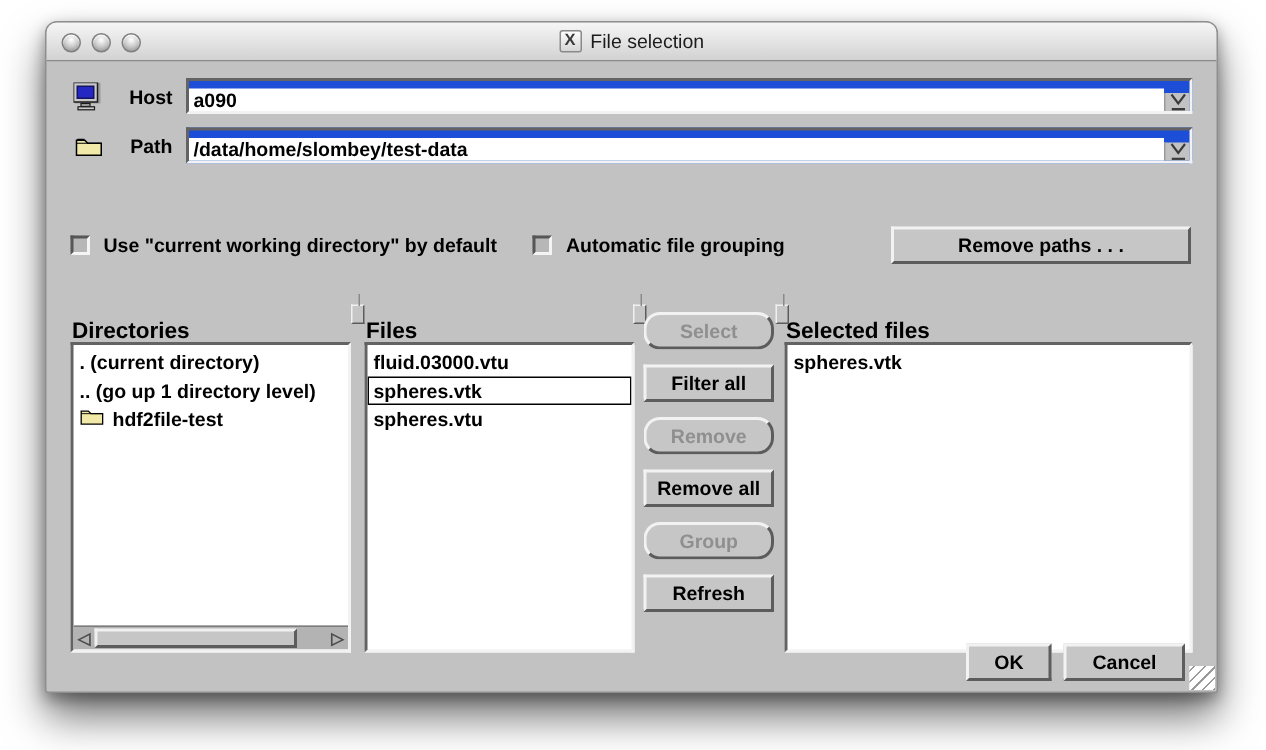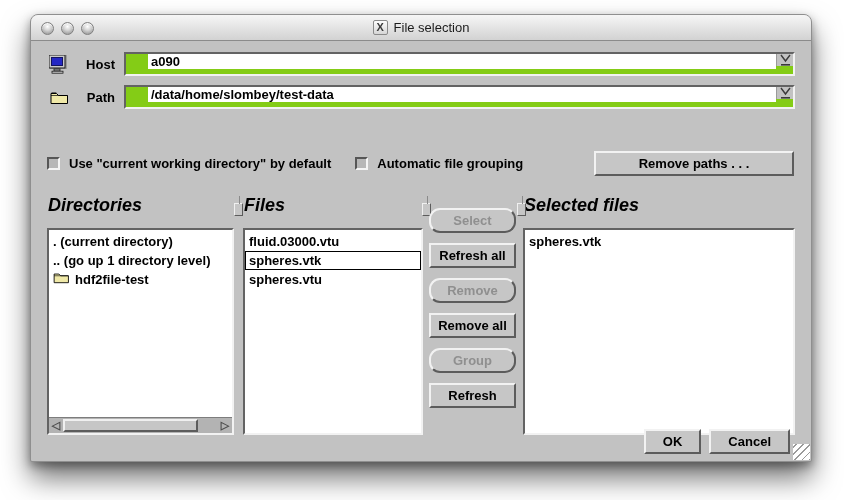--- a/index.html
+++ b/index.html
@@ -42,25 +42,24 @@
 
   .form-row { position:absolute; left:16px; right:16px; height:24px; display:flex; align-items:center; }
   .row-host   { top:11px; }
   .row-path   { top:44px; }
   .row-filter { top:77px; height:21px; }
 
   .field-icon { width:20px; height:20px; margin-left:2px; flex:0 0 20px; display:flex; align-items:center; justify-content:center; }
   .field-label { width:40px; text-align:right; margin:0 9px 0 6px; flex:0 0 40px; }
 
   .combo, .textfield {
-    flex:1; height:100%; display:flex; align-items:flex-start;
+    flex:1; height:100%; display:flex; align-items:flex-end;
     border-top:2px solid #636363; border-left:2px solid #636363;
     border-bottom:2px solid #f2f2f2; border-right:2px solid #f2f2f2;
-    background:#84cc16;
-    padding-left:22px;
+    background:#1d4ed8;
   }
   .combo input, .textfield input {
     flex:1; border:0; outline:none; background:#fff; padding:0 3px;
     font:bold 13px "Liberation Sans", sans-serif; color:#000;
   }
   .combo-arrow {
     flex:0 0 17px; background:#c2c2c2; border-left:1px solid #9a9a9a;
     display:flex; align-items:center; justify-content:center;
     flex-direction:column; gap:1px; cursor:pointer;
   }
@@ -79,21 +78,21 @@
     background:#c6c6c6; color:#000;
     border-top:2px solid #f2f2f2; border-left:2px solid #f2f2f2;
     border-bottom:2px solid #5c5c5c; border-right:2px solid #5c5c5c;
     font:bold 13px "Liberation Sans", sans-serif;
     cursor:pointer; text-align:center;
   }
   .remove-paths { margin-left:auto; width:200px; height:25px; margin-right:1px; }
 
   
   .panes { position:absolute; left:16px; right:16px; top:152px; height:226px; }
-  .pane-label { position:absolute; top:2px; font-size:18px;font-style:italic; }
+  .pane-label { position:absolute; top:19px; font-size:15px; }
   .lbl-dirs { left:1px; } .lbl-files { left:197px; } .lbl-sel { left:477px; }
 
   .listbox {
     position:absolute; top:19px; height:207px;
     border-top:2px solid #636363; border-left:2px solid #636363;
     border-bottom:2px solid #f2f2f2; border-right:2px solid #f2f2f2;
     background:#ffffff; overflow:hidden; display:flex; flex-direction:column;margin-top:16px;
   }
   .box-dirs  { left:0;     width:187px; }
   .box-files { left:196px; width:180px; }
@@ -262,21 +261,21 @@
               <span>spheres.vtk</span>
             </div>
             <div class="list-item">
               <span>spheres.vtu</span>
             </div>
           </div>
       </div>
 
       <div class="btncol" id="action-buttons">
           <button class="btn" disabled="">Select</button>
-          <button class="btn">Refresh all</button>
+          <button class="btn">Filter all</button>
           <button class="btn" disabled="">Remove</button>
           <button class="btn">Remove all</button>
           <button class="btn" disabled="">Group</button>
           <button class="btn">Refresh</button>
         </div>
 
       <div class="listbox box-sel">
         <div class="list-items" id="selected-list">
             <div class="list-item">
               <span>spheres.vtk</span>

